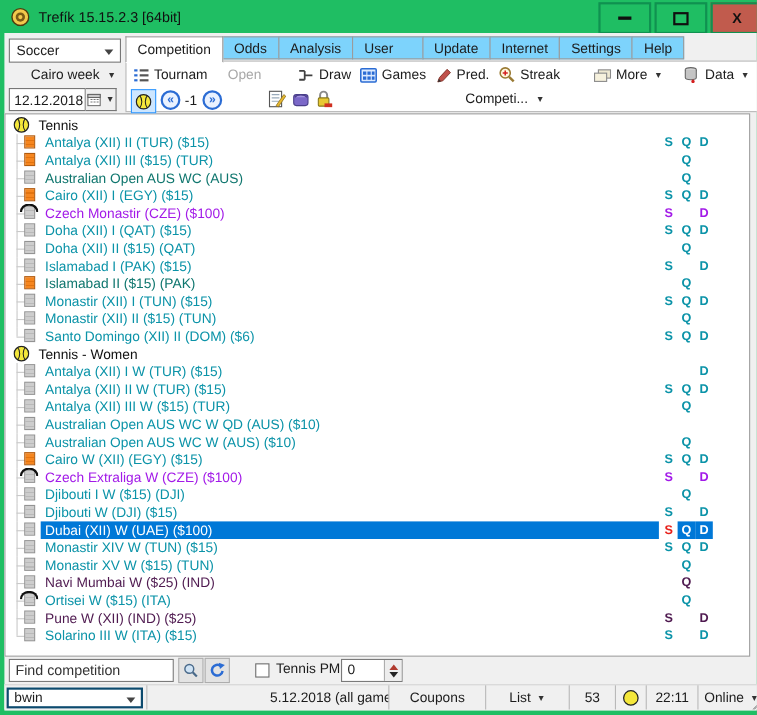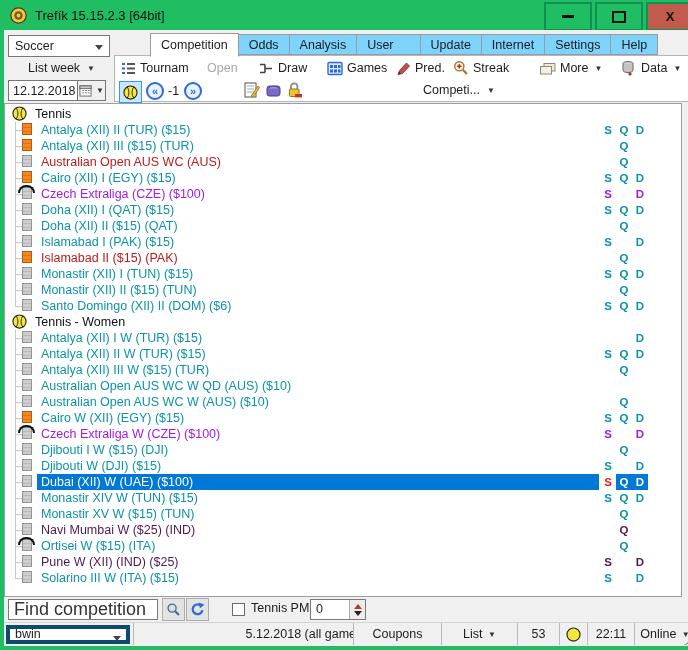--- a/index.html
+++ b/index.html
@@ -16,21 +16,21 @@
   .glyph-min{width:12px;height:3px;background:#101010;}
   .glyph-max{width:10px;height:8px;border:2px solid #101010;}
   .glyph-x{font-size:13px;font-weight:700;color:#101010;line-height:1;}
   
   .content{position:absolute;left:4px;right:4px;top:30px;bottom:4px;background:#F0F0F0;font-size:12.5px;color:#1c1c1c;}
   
   .combo{position:absolute;left:4px;top:5px;width:102px;height:22px;background:#fff;border:1px solid #767676;
     display:flex;align-items:center;padding-left:6px;box-sizing:border-box;}
   .combo .arr{position:absolute;right:6px;top:9px;width:0;height:0;border-left:4px solid transparent;border-right:4px solid transparent;border-top:5px solid #444;}
   
-  .tabs{position:absolute;left:110px;top:3px;height:23px;display:flex;align-items:center;z-index:3;margin-left:36px;}
+  .tabs{position:absolute;left:110px;top:3px;height:23px;display:flex;align-items:flex-start;z-index:3;}
   .tab{height:19px;padding:0 10px;background:#7dd3fc;border:1px solid #9B9B9B;margin-right:-1px;
     display:flex;align-items:center;white-space:nowrap;}
   .tab.active{height:22px;background:#fff;border-bottom:1px solid #fff;z-index:4;}
   .tabpanel{position:absolute;left:110px;top:25px;right:0;height:47px;background:#fff;border:1px solid #B5B5B5;box-sizing:border-box;z-index:1;}
   
   .tbtn{position:absolute;top:2px;height:20px;display:flex;align-items:center;gap:4px;color:#1c1c1c;white-space:nowrap;}
   .tbtn.disabled{color:#A8A8A8;}
   .caret{font-size:8px;margin-left:2px;color:#333;}
   
   .ibtn{position:absolute;display:flex;align-items:center;justify-content:center;}
@@ -54,50 +54,50 @@
   .vline{position:absolute;left:10px;top:0;width:1px;height:16px;background:#C9C9C9;}
   .vline.last{height:8px;}
   .tdash{position:absolute;left:10px;top:8px;width:8px;height:1px;background:#C9C9C9;}
   .ticon{position:absolute;left:17px;top:1px;width:10px;height:12px;box-sizing:border-box;}
   .ticon.orange{background:repeating-linear-gradient(#F6861F 0 3px,#E2730F 3px 4px);border:1px solid #B35B0E;}
   .ticon.gray{background:repeating-linear-gradient(#CDCDCD 0 3px,#B9B9B9 3px 4px);border:1px solid #939393;}
   .roof{position:absolute;left:13px;top:-1px;width:17px;height:8px;border:2px solid #101010;border-bottom:none;
     border-radius:9px 9px 0 0;box-sizing:border-box;z-index:2;}
   .tlabel{position:absolute;left:36px;top:0;z-index:2;}
   .c-teal{color:#0B93A8;}
-  .c-black{color:#b91c1c;}
+  .c-black{color:#0f766e;}
   .c-purple{color:#A21AE8;}
   .c-plum{color:#4F1A50;}
   .c-sel{color:#fff;}
   .selbar{position:absolute;left:32px;top:0;width:562px;height:16px;background:#0078D7;z-index:1;}
   .mark{position:absolute;top:0;width:14px;height:16px;text-align:center;font-weight:700;font-size:11.5px;z-index:2;}
   .mk-s{left:596px;}.mk-q{left:612px;}.mk-d{left:628px;}
   .mark.red{color:#E8201A;}
   .mark.msel{background:#0078D7;color:#fff;width:16px;}
   .mark.msel.mk-q{left:611px;}
   .mark.msel.mk-d{left:627px;}
   
   .findrow{position:absolute;left:0;top:568px;right:0;height:24px;}
   .findinput{position:absolute;left:4px;top:1px;width:150px;height:21px;border:1px solid #7A7A7A;box-sizing:border-box;
-    font-family:"Liberation Sans",sans-serif;font-size:18px;color:#333;padding:0 5px;background:#fff;}
+    font-family:"Liberation Sans",sans-serif;font-size:13px;color:#333;padding:0 5px;background:#fff;}
   .sqbtn{position:absolute;top:0px;width:23px;height:23px;background:#E3E3E3;border:1px solid #ADADAD;box-sizing:border-box;
     display:flex;align-items:center;justify-content:center;}
   .checkbox{position:absolute;left:228px;top:5px;width:13px;height:13px;background:#fff;border:1px solid #6B6B6B;box-sizing:border-box;}
   .cblabel{position:absolute;left:247px;top:3px;}
   .spinner{position:absolute;left:306px;top:1px;width:56px;height:21px;background:#fff;border:1px solid #7A7A7A;box-sizing:border-box;}
   .spinval{position:absolute;left:5px;top:2px;}
   .spinbtns{position:absolute;right:0;top:0;bottom:0;width:15px;border-left:1px solid #ADADAD;
     display:flex;flex-direction:column;align-items:center;justify-content:center;background:#EDEDED;}
   .spup{width:0;height:0;border-left:4px solid transparent;border-right:4px solid transparent;border-bottom:5px solid #B03A2E;margin-bottom:2px;}
   .spdn{width:0;height:0;border-left:4px solid transparent;border-right:4px solid transparent;border-top:5px solid #222;}
   
   .statusbar{position:absolute;left:0;top:592px;right:0;height:22px;display:flex;align-items:stretch;background:#F0F0F0;border-top:1px solid #D5D5D5;}
   .sbcell{border-right:1px solid #B9B9B9;display:flex;align-items:center;justify-content:center;white-space:nowrap;overflow:hidden;box-sizing:border-box;}
   .sb-combo{width:130px;justify-content:flex-start;padding:0 2px;}
-  .sb-combo .cbox{position:relative;width:124px;height:19px;background:#fff;border:4px solid #0c4a6e;box-sizing:border-box;display:flex;align-items:center;padding-left:5px;}
+  .sb-combo .cbox{position:relative;width:124px;height:19px;background:#fff;border:2px solid #0c4a6e;box-sizing:border-box;display:flex;align-items:center;padding-left:5px;}
   .sb-date{flex:1;justify-content:flex-end;padding-right:0;}
   .sb-date span{margin-right:-3px;}
   .sb-coupons{width:88px;}
   .sb-list{width:76px;}
   .sb-count{width:42px;}
   .sb-ball{width:28px;}
   .sb-time{width:47px;}
   .sb-online{width:60px;border-right:none;}
   .grip{position:absolute;right:1px;bottom:1px;width:10px;height:10px;
     background:
@@ -174,21 +174,21 @@
           <rect x="1" y="11" width="3" height="2" fill="#2B6CD4"></rect>
             <rect x="6" y="11" width="8" height="2" fill="#555"></rect>
         </svg>
         <span>Tournam</span>
       </div>
 
       <div class="tbtn disabled" style="left:92px;">
         <span>Open</span>
       </div>
 
-      <div class="tbtn" style="left:144px;">
+      <div class="tbtn" style="left:156px;">
         <svg width="15" height="15" viewBox="0 0 15 15">
           <path d="M1 3.5h5M1 11.5h5M6 3.5v8M6 7.5h7" stroke="#404040" stroke-width="1.6" fill="none"></path>
         </svg>
         <span>Draw</span>
       </div>
 
       <div class="tbtn" style="left:212px;">
         <svg width="16" height="15" viewBox="0 0 16 15">
           <rect x="1" y="1.5" width="14" height="12" rx="1" fill="#DDEBFF" stroke="#2B6CD4" stroke-width="1.4"></rect>
           <rect x="3" y="4" width="3" height="3" fill="#2B6CD4"></rect>
@@ -272,21 +272,21 @@
           <rect x="9" y="13" width="7" height="3.4" fill="#D03020"></rect>
         </svg>
       </div>
       <div class="ibtn" style="left:308px;top:27px;gap:5px;">
         <span>Competi...</span>
         <span class="caret">▼</span>
       </div>
     </div>
 
     <div class="thisweek">
-      <span>List week</span>
+      <span>Cairo week</span>
       <span class="caret">▼</span>
     </div>
     <div class="datefield">
       <div class="dateinput">
         <span>12.12.2018</span>
       </div>
       <div class="datebtn">
         <svg width="13" height="13" viewBox="0 0 14 14">
           <rect x="1" y="2" width="12" height="11" fill="#fff" stroke="#666"></rect>
           <rect x="1" y="2" width="12" height="3" fill="#C9C9C9" stroke="#666"></rect>
@@ -337,21 +337,21 @@
             <span class="tlabel c-teal">Cairo (XII) I (EGY) ($15)</span>
             <span class="mark mk-s c-teal">S</span>
             <span class="mark mk-q c-teal">Q</span>
             <span class="mark mk-d c-teal">D</span>
           </div>
           <div class="trow item">
             <span class="vline"></span>
             <span class="tdash"></span>
             <span class="ticon gray"></span>
             <span class="roof"></span>
-            <span class="tlabel c-purple">Czech Extraliga (CZE) ($100)</span>
+            <span class="tlabel c-purple">Czech Monastir (CZE) ($100)</span>
             <span class="mark mk-s c-purple">S</span>
             <span class="mark mk-d c-purple">D</span>
           </div>
           <div class="trow item">
             <span class="vline"></span>
             <span class="tdash"></span>
             <span class="ticon gray"></span>
             <span class="tlabel c-teal">Doha (XII) I (QAT) ($15)</span>
             <span class="mark mk-s c-teal">S</span>
             <span class="mark mk-q c-teal">Q</span>

